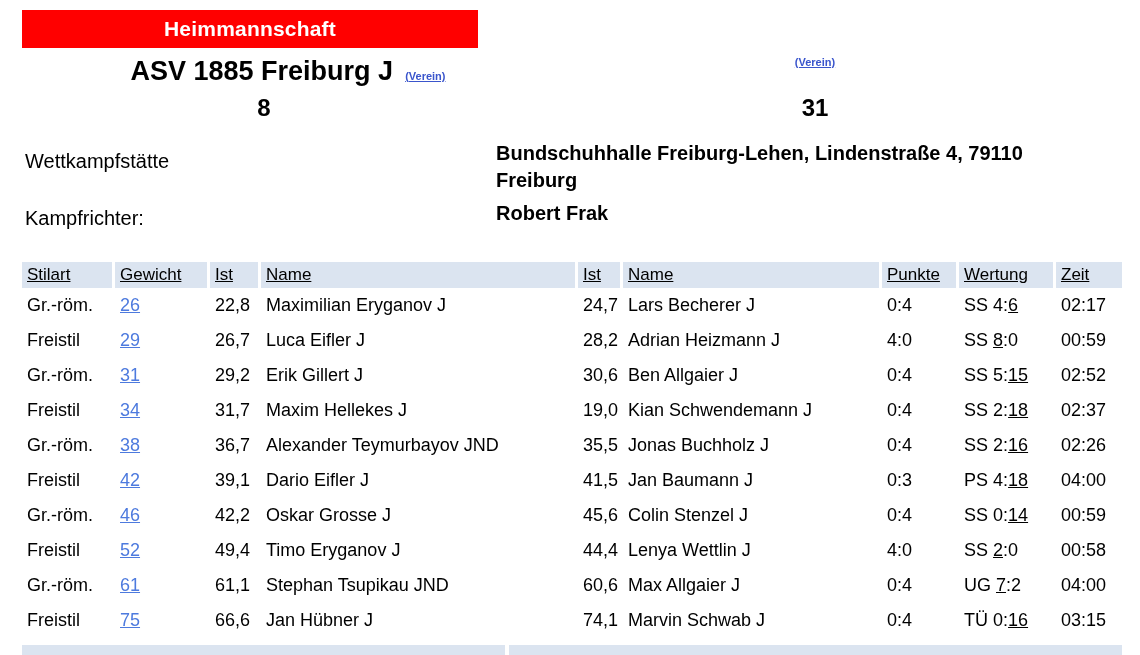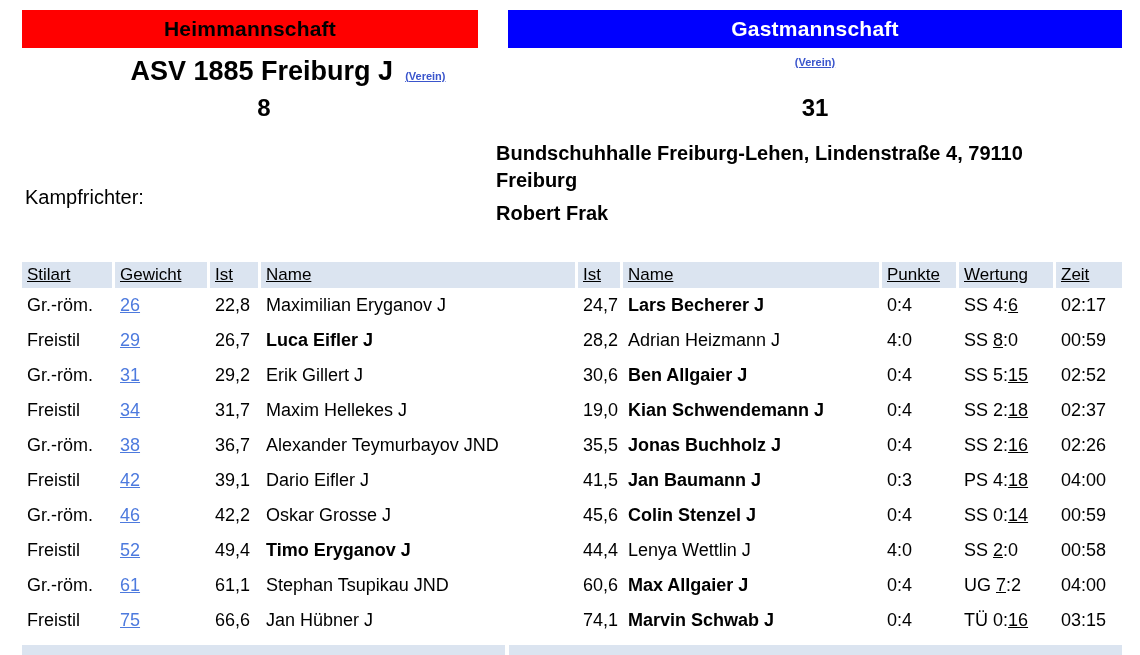--- a/index.html
+++ b/index.html
@@ -7,82 +7,82 @@
     position:relative;width:1140px;height:655px;background:#ffffff;
     font-family:"Liberation Sans","DejaVu Sans",sans-serif;color:#000;
     overflow:hidden;
   }
   
   .banner{
     position:absolute;top:10px;height:38px;
     display:flex;align-items:center;justify-content:center;
     font-size:21px;font-weight:bold;letter-spacing:.2px;
   }
-  .banner.home{left:22px;width:456px;background:#ff0000;color:#000000;}
+  .banner.home{left:22px;width:456px;background:#ff0000;color:#ffffff;}
   .banner.guest{left:508px;width:614px;background:#0000ff;color:#ffffff;}
   
   .team-line{
     position:absolute;top:56px;height:36px;
     display:flex;align-items:baseline;justify-content:center;gap:12px;
   }
   .team-line.home{left:22px;width:484px;}
   .team-line.guest{left:508px;width:614px;}
   .team-name{font-size:27px;font-weight:bold;white-space:nowrap;margin-left:48px;}
   .verein-link{font-size:11px;font-weight:bold;color:#3a55cc;text-decoration:underline;cursor:pointer;white-space:nowrap;}
   .score{position:absolute;top:94px;height:30px;font-size:24px;font-weight:bold;text-align:center;}
   .score.home{left:22px;width:484px;}
   .score.guest{left:508px;width:614px;}
   
   .info-label{position:absolute;left:25px;font-size:20px;}
   .info-label.venue{top:150px;}
-  .info-label.referee{top:186px;}
+  .info-label.referee{top:207px;}
   .info-value{position:absolute;left:496px;font-size:20px;font-weight:bold;line-height:27px;}
   .info-value.venue{top:140px;width:580px;}
   .info-value.referee{top:200px;width:580px;}
   
   table.match{
     position:absolute;left:19px;top:262px;
     border-collapse:separate;border-spacing:3px 0;table-layout:fixed;
   }
   table.match thead th{
     background:#dbe4f0;height:26px;font-weight:normal;text-align:left;
     font-size:17px;padding:0 0 0 5px;white-space:nowrap;overflow:hidden;text-decoration:underline;
   }
   table.match tbody td{
     height:35px;font-size:18px;padding:0 0 0 5px;vertical-align:middle;
     white-space:nowrap;overflow:hidden;
   }
-  .winner{font-weight:bold;}
+  .winner{font-weight:normal;}
   .weight-link{color:#4d7ade;text-decoration:underline;cursor:pointer;}
   .wertung-prefix{margin-right:5px;}
   .u{text-decoration:underline;}
   
   .footer-bar{position:absolute;top:645px;height:12px;background:#dbe4f0;}
   .footer-bar.home{left:22px;width:483px;}
   .footer-bar.guest{left:509px;width:613px;}
 </style>
 </head>
 <body>
 
 <div class="page">
 
   <div class="banner home">Heimmannschaft</div>
-  <div class="banner guest">Gastmannschaft</div>
 
   <div class="team-line home">
     <span class="team-name">ASV 1885 Freiburg J</span>
     <a class="verein-link">(Verein)</a>
   </div>
   <div class="team-line guest">
     <a class="verein-link">(Verein)</a>
   </div>
 
   <div class="score home">8</div>
   <div class="score guest">31</div>
 
+  <div class="info-label venue">Wettkampfstätte</div>
   <div class="info-value venue">Bundschuhhalle Freiburg-Lehen, Lindenstraße 4, 79110 Freiburg</div>
   <div class="info-label referee">Kampfrichter:</div>
   <div class="info-value referee">Robert Frak</div>
 
   <table class="match">
     <colgroup>
       <col style="width:90px">
         <col style="width:92px">
         <col style="width:48px">
       <col style="width:314px">

